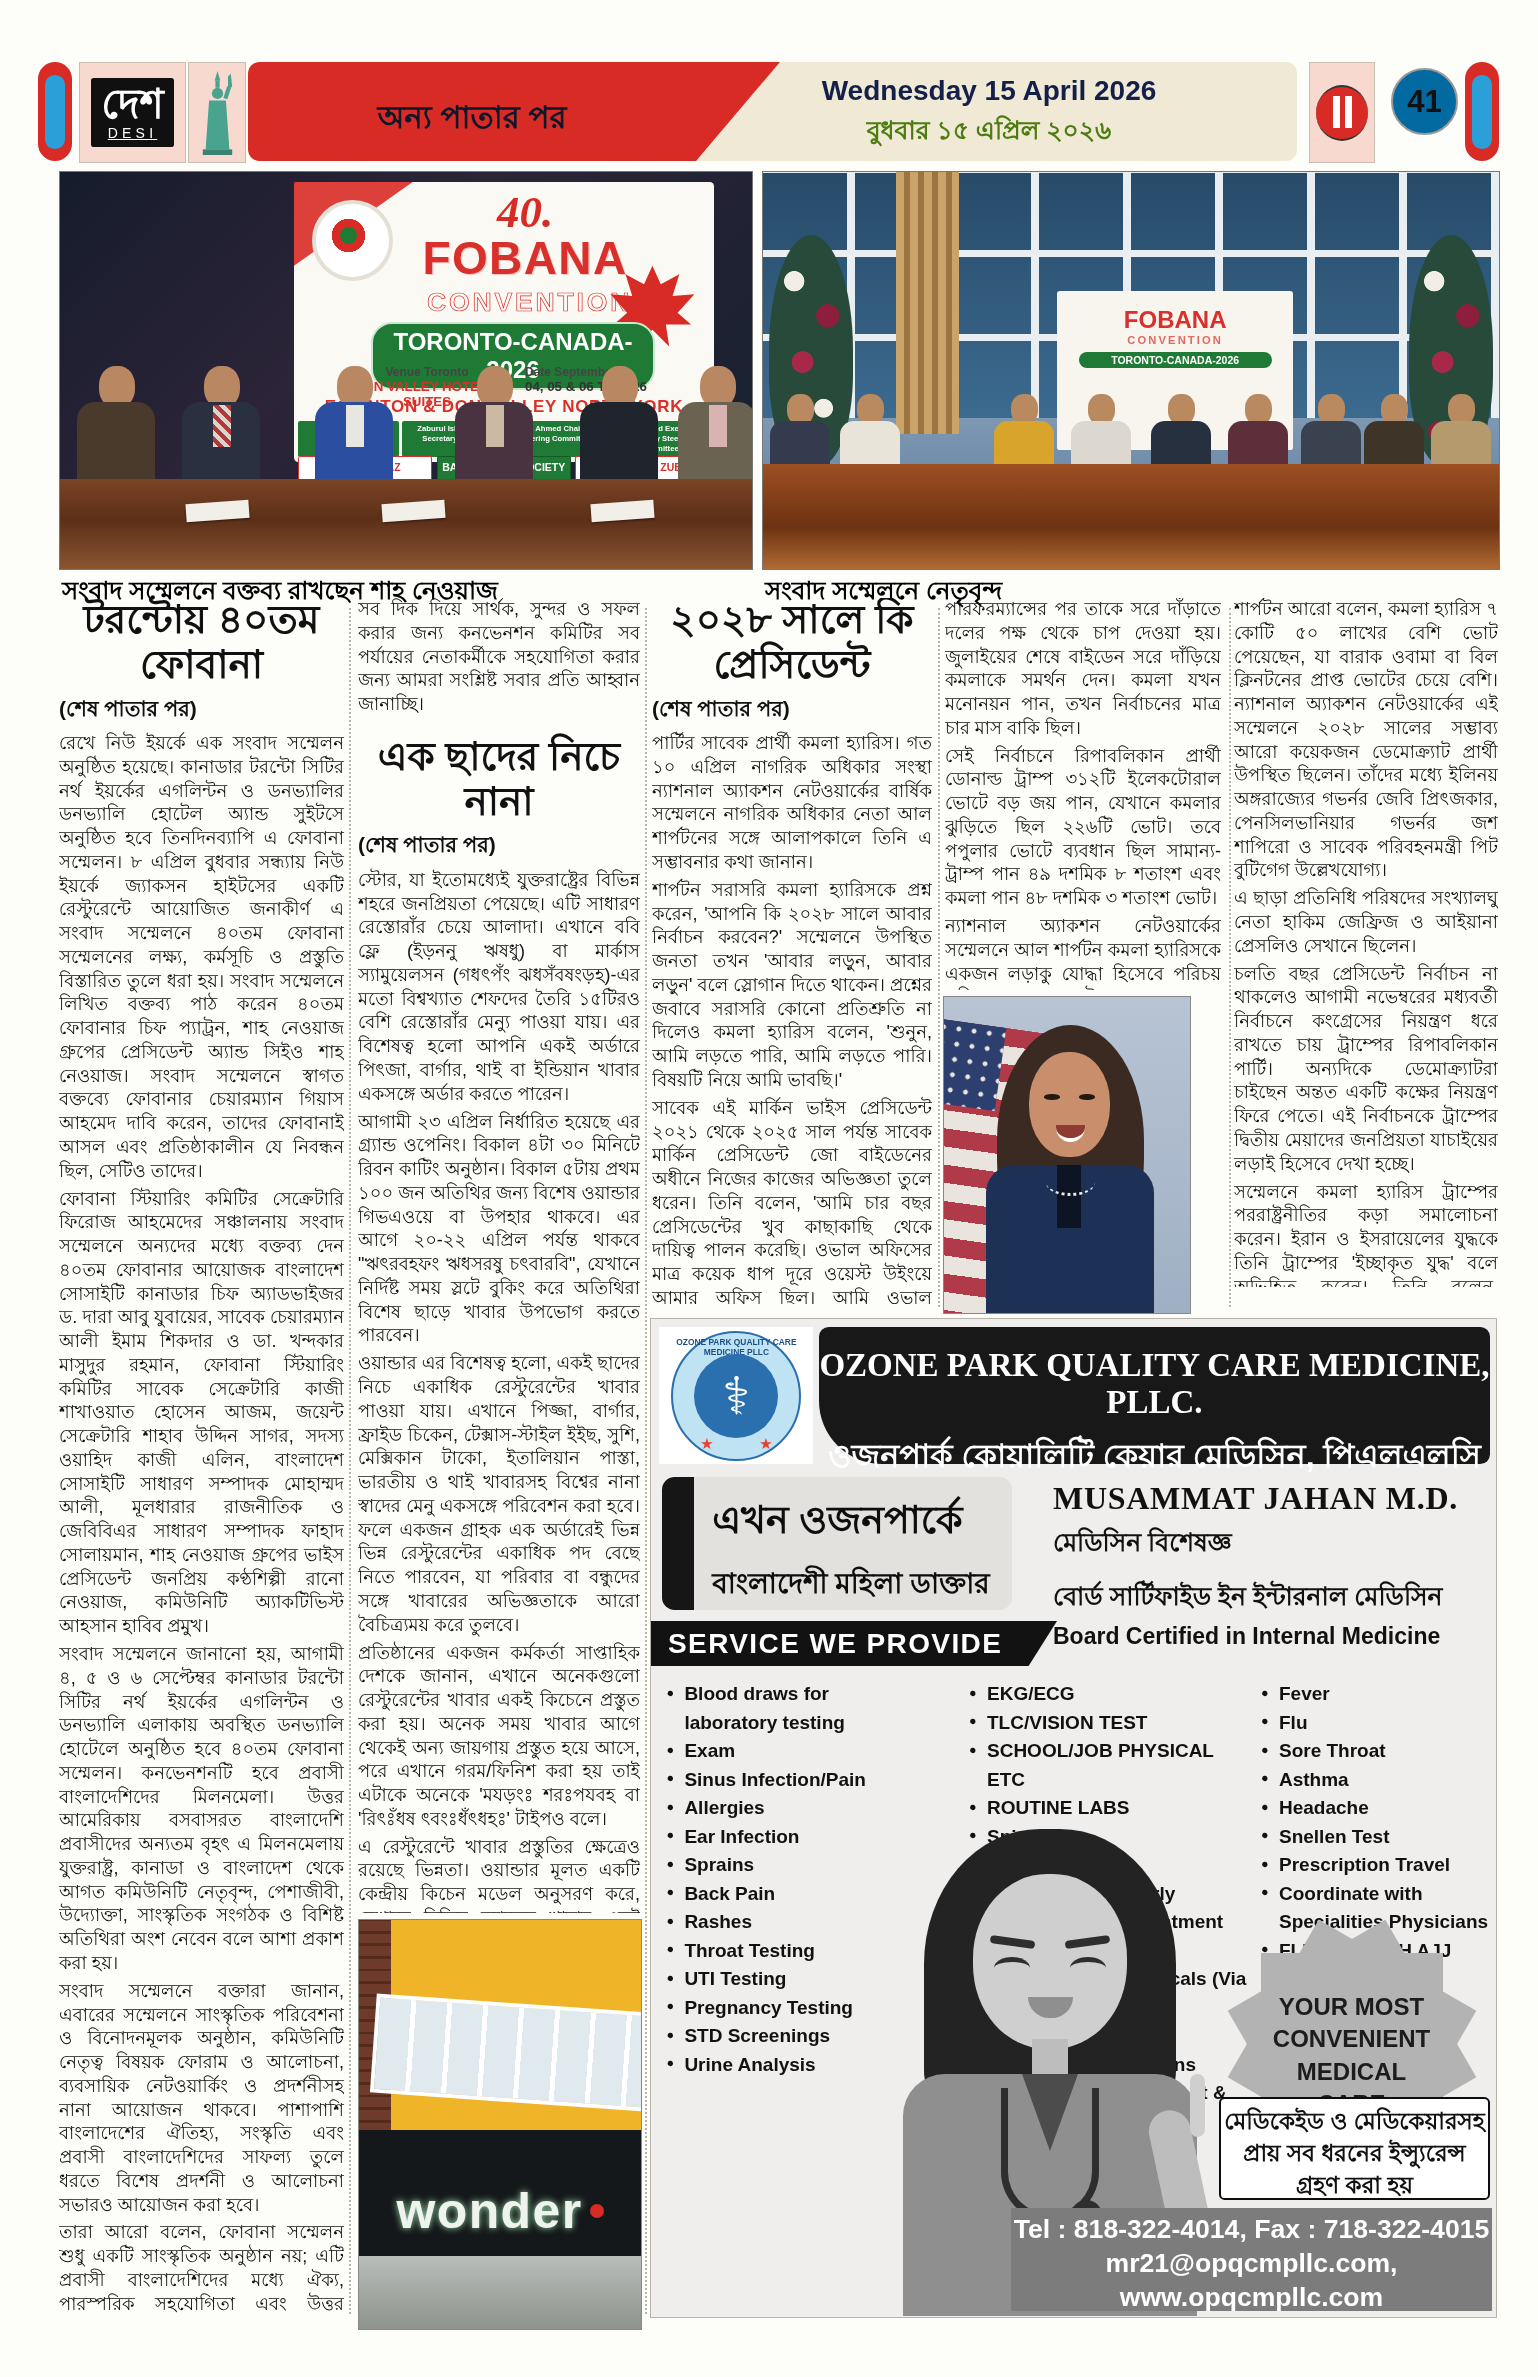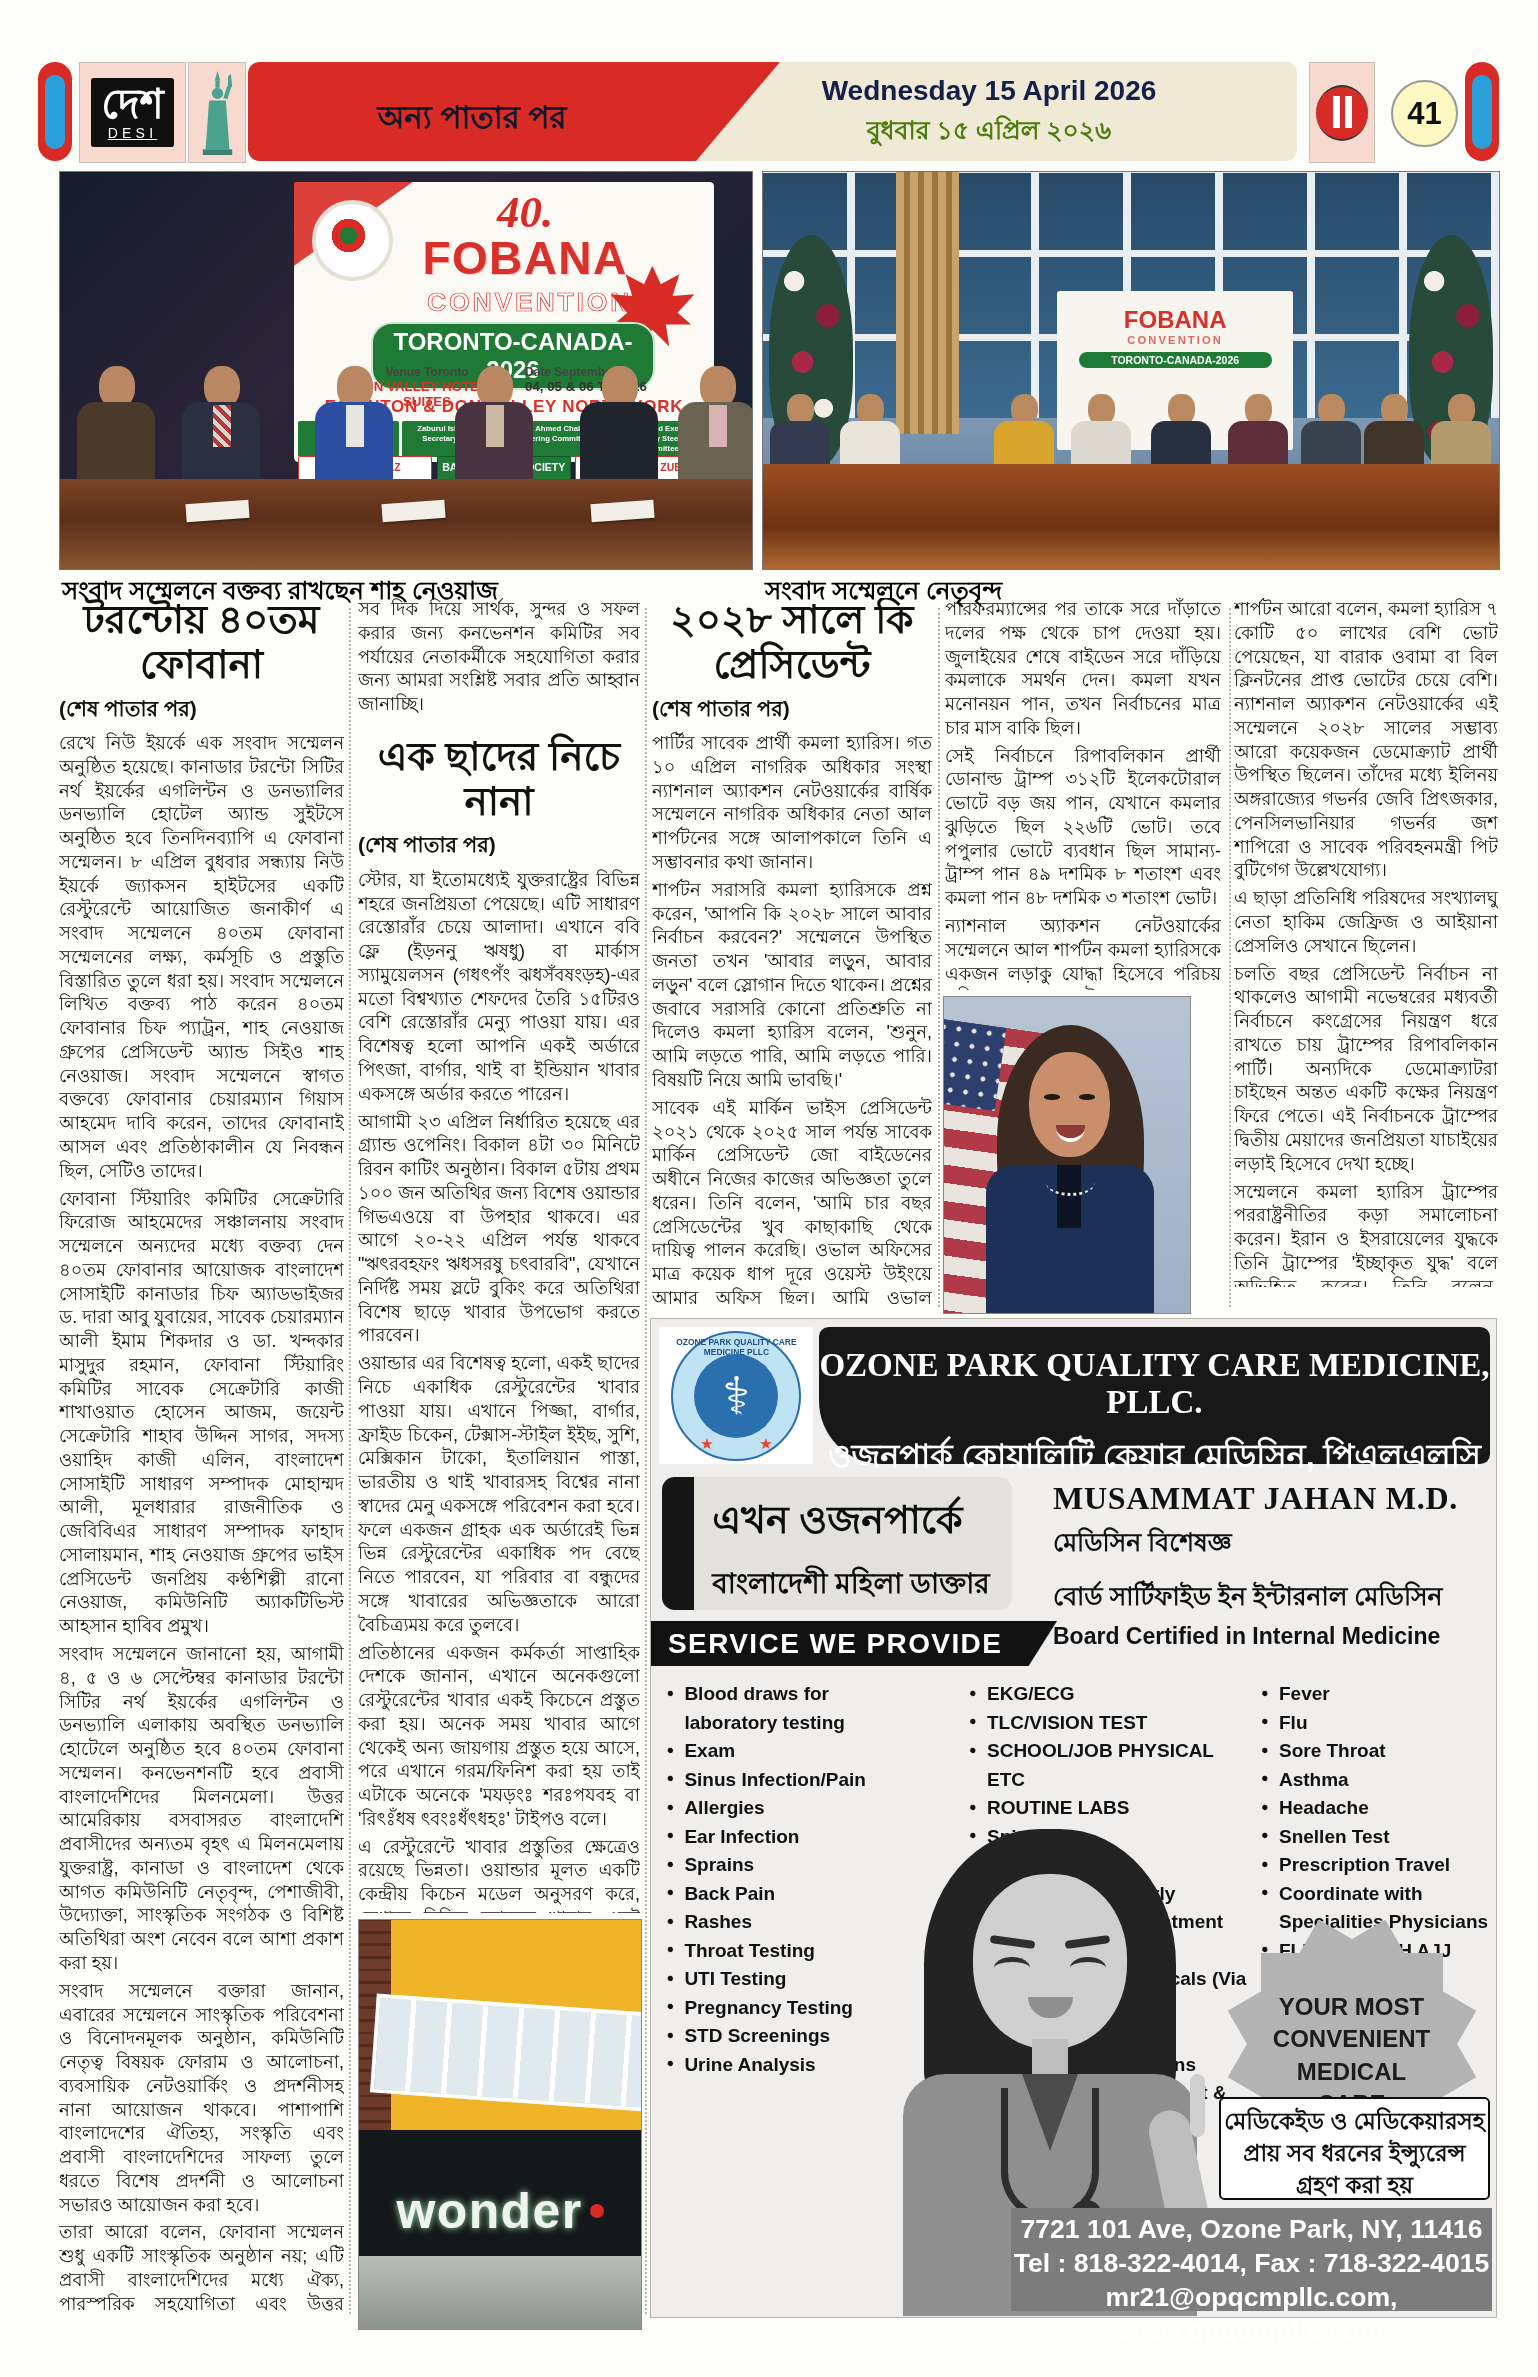--- a/index.html
+++ b/index.html
@@ -20,22 +20,22 @@
   .red-swoosh{position:absolute;left:0;top:0;width:448px;height:99px;background:#d92b26;border-radius:11.2px 0 0 11.2px;}
   .red-swoosh:after{content:"";position:absolute;right:-84px;top:0;border-left:84px solid #d92b26;border-bottom:99px solid transparent;}
   .section-label{position:absolute;left:84px;top:31px;width:280px;text-align:center;color:#0f172a;font-size:31px;font-weight:bold;}
   .date-block{position:absolute;left:545px;top:12.6px;width:392px;text-align:center;}
   .date-en{font-size:28px;font-weight:bold;color:#14204a;}
   .date-bn{font-size:25px;font-weight:bold;color:#4d7c0f;margin-top:4.2px;}
   .hour-box{position:absolute;left:1271px;top:0;width:64px;height:99px;background:#f7d9cf;border:1.4px solid #c9beb4;display:flex;align-items:center;justify-content:center;}
   .hour-circle{width:52px;height:52px;background:#d92b26;border-radius:50%;position:relative;border-top:2.8px solid #333;border-bottom:2.8px solid #333;}
   .hour-circle span{position:absolute;top:9.8px;width:7px;height:32px;background:#fff;}
   .hour-circle .b1{left:17px;} .hour-circle .b2{left:29px;}
-  .page-circle{position:absolute;left:1353px;top:18px;width:63px;height:63px;border:2.8px solid #9a9a9a;border-radius:50%;
-       display:flex;align-items:center;justify-content:center;font-size:31px;font-weight:bold;background:#fef9c3;}
+  .page-circle{position:absolute;left:1353px;top:6px;width:63px;height:63px;border:2.8px solid #9a9a9a;border-radius:50%;
+       display:flex;align-items:center;justify-content:center;font-size:31px;font-weight:bold;background:#0369a1;}
 
   
   .photo{position:absolute;overflow:hidden;border:0.7px solid #777;}
   .photo-left{left:59px;top:171px;width:692px;height:397px;background:linear-gradient(135deg,#161c2c 0%,#2c2438 40%,#13202e 100%);}
   .photo-right{left:762px;top:171px;width:736px;height:397px;background:linear-gradient(180deg,#cfd8dd 0%,#9fb6c6 30%,#57759b 100%);}
   .caption{position:absolute;font-size:24.5px;font-weight:bold;color:#000;}
 
   
   .fobana{position:absolute;left:234px;top:9.8px;width:420px;height:280px;background:#fbf9f4;border-radius:4.2px;padding:5.6px 7px;box-sizing:border-box;}
   .fb-corner{position:absolute;left:0;top:0;width:119px;height:84px;background:#d92b26;clip-path:polygon(0 0,100% 0,0 100%);opacity:.9;}
@@ -519,20 +519,19 @@
       <div class="txt">YOUR MOST CONVENIENT MEDICAL CARE</div>
     </div>
 
     <div class="ins-box">
       <div>মেডিকেইড ও মেডিকেয়ারসহ</div>
       <div>প্রায় সব ধরনের ইন্স্যুরেন্স</div>
       <div>গ্রহণ করা হয়</div>
     </div>
 
     <div class="contact">
-      <div>7721 101 Ave, Ozone Park, NY, 11416</div>
       <div>Tel : 818-322-4014, Fax : 718-322-4015</div>
       <div>mr21@opqcmpllc.com, www.opqcmpllc.com</div>
     </div>
   </div>
 
 </div>
 
 
 </body></html>

